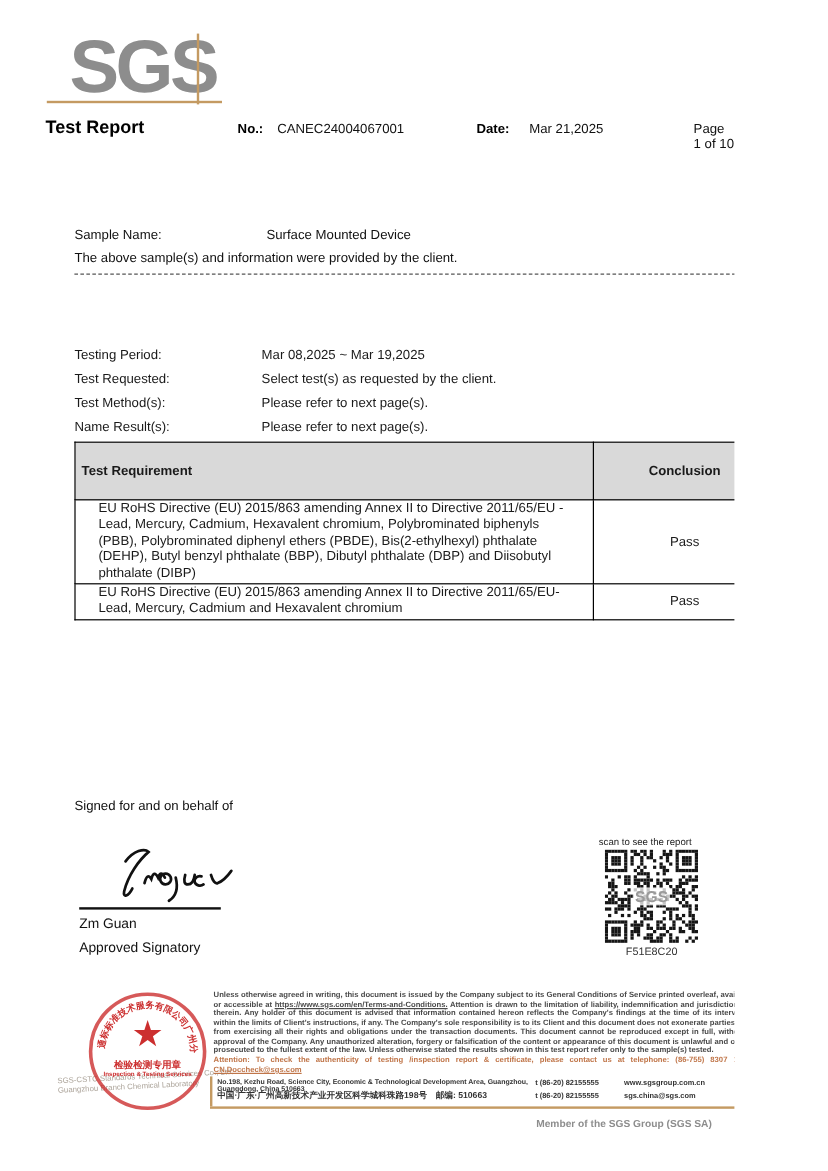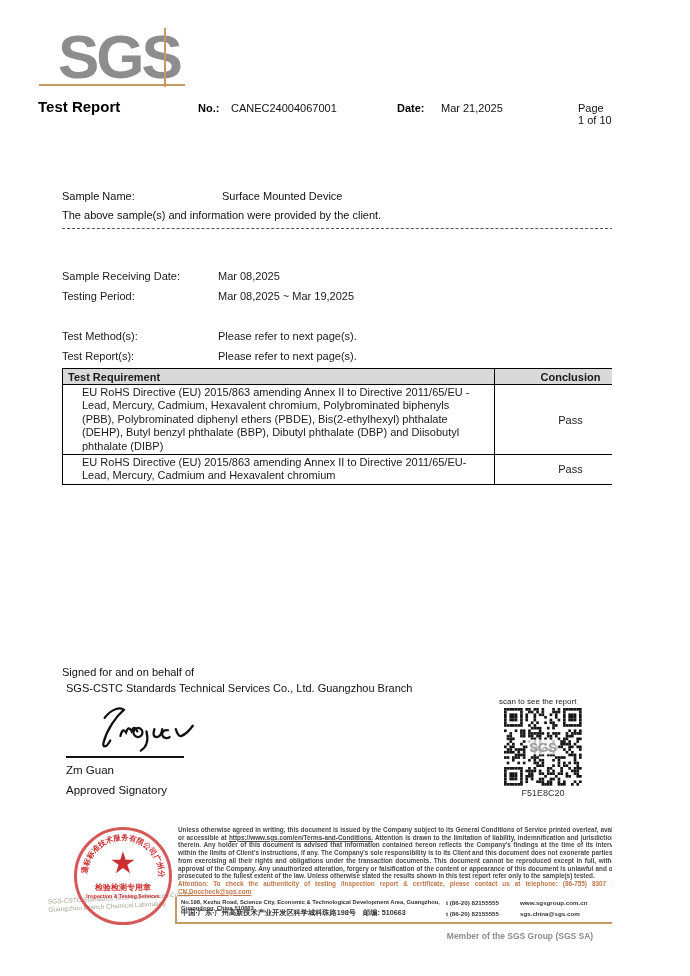--- a/index.html
+++ b/index.html
@@ -17,21 +17,21 @@
   
   .lbl{font-size:11px;color:#111;}
   .serif{font-family:"Liberation Serif",serif;font-size:11.5px;}
   .dashed{border-top:1.5px dashed #555;}
   .inforow{position:absolute;left:62px;width:560px;height:18px;}
   .inforow .k{position:absolute;left:0;top:0;font-size:11px;}
   .inforow .v{position:absolute;left:156px;top:0;font-size:11px;}
   
   table.req{border-collapse:collapse;width:562px;table-layout:fixed;}
   table.req th,table.req td{border:1px solid #000;font-size:11px;vertical-align:middle;}
-  table.req th{background:#d9d9d9;padding:1px 5px;height:13px;}
+  table.req th{background:#d9d9d9;padding:17px 5px;height:13px;}
   th.th-req{text-align:left;width:421px;}
   th.th-con{text-align:center;width:141px;}
   td.req-cell{padding:1px 19px;line-height:13.4px;}
   td.pass-cell{text-align:center;}
   
   .sig-line{height:2px;background:#111;}
   
   .qr-caption{font-size:8px;color:#222;}
   .qr-code-text{font-size:9px;color:#333;}
   .qr-wm{position:absolute;left:50%;top:50%;transform:translate(-50%,-50%);
@@ -68,34 +68,34 @@
   <div class="abs h-label" style="left:397px;top:102px;">Date:</div>
   <div class="abs h-val" style="left:441px;top:102px;">Mar 21,2025</div>
   <div class="abs h-val" style="left:578px;top:102px;">Page 1 of 10</div>
 
 
   <div class="abs lbl" style="left:62px;top:190px;">Sample Name:</div>
   <div class="abs lbl" style="left:222px;top:190px;">Surface Mounted Device</div>
   <div class="abs lbl" style="left:62px;top:209px;">The above sample(s) and information were provided by the client.</div>
   <div class="abs dashed" style="left:62px;top:228px;width:566px;"></div>
 
-  <div class="inforow" style="top:270px;">
-    <span class="k">Sample Receiving Date:</span>
-    <span class="v">Mar 08,2025</span>
-  </div>
   <div class="inforow" style="top:290px;">
     <span class="k">Testing Period:</span>
     <span class="v">Mar 08,2025 ~ Mar 19,2025</span>
   </div>
+  <div class="inforow" style="top:310px;">
+    <span class="k">Test Requested:</span>
+    <span class="v">Select test(s) as requested by the client.</span>
+  </div>
   <div class="inforow" style="top:330px;">
     <span class="k">Test Method(s):</span>
     <span class="v">Please refer to next page(s).</span>
   </div>
   <div class="inforow" style="top:350px;">
-    <span class="k">Test Report(s):</span>
+    <span class="k">Name Result(s):</span>
     <span class="v">Please refer to next page(s).</span>
   </div>
 
   <table class="req abs" style="left:62px;top:368px;">
     <thead>
       <tr>
         <th class="th-req">Test Requirement</th>
         <th class="th-con">Conclusion</th>
       </tr>
     </thead>
@@ -105,21 +105,20 @@
         <td class="pass-cell">Pass</td>
       </tr>
       <tr style="height:27px;">
         <td class="req-cell">EU RoHS Directive (EU) 2015/863 amending Annex II to Directive 2011/65/EU- Lead, Mercury, Cadmium and Hexavalent chromium</td>
         <td class="pass-cell">Pass</td>
       </tr>
     </tbody>
   </table>
 
   <div class="abs lbl" style="left:62px;top:666px;">Signed for and on behalf of</div>
-  <div class="abs lbl" style="left:66px;top:682px;">SGS-CSTC Standards Technical Services Co., Ltd. Guangzhou Branch</div>
 
   <svg class="abs" style="left:92px;top:702px;" width="110" height="52" viewBox="0 0 95 46">
     <g fill="none" stroke="#111" stroke-width="2" stroke-linecap="round">
       <path d="M10,14 C16,6 24,4 27,7 C20,13 12,24 9,36 C8,41 12,40 15,34"></path>
       <path d="M24,30 q2,-8 5,-3 q2,-7 5,-1 q2,-6 5,0"></path>
       <path d="M43,25 a4,4 0 1 0 0.2,0.4 M47,26 q3,12 -5,17"></path>
       <path d="M54,24 q-2,7 2,7 q4,0 5,-7"></path>
       <path d="M66,25 a4,3.5 0 1 0 1.5,6"></path>
       <path d="M73,24 q2,7 5,6 q5,-2 10,-9"></path>
     </g>

